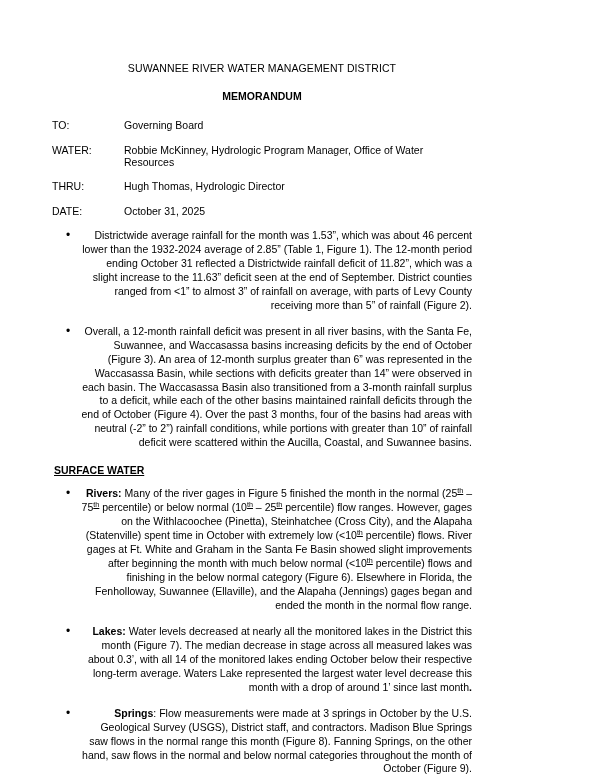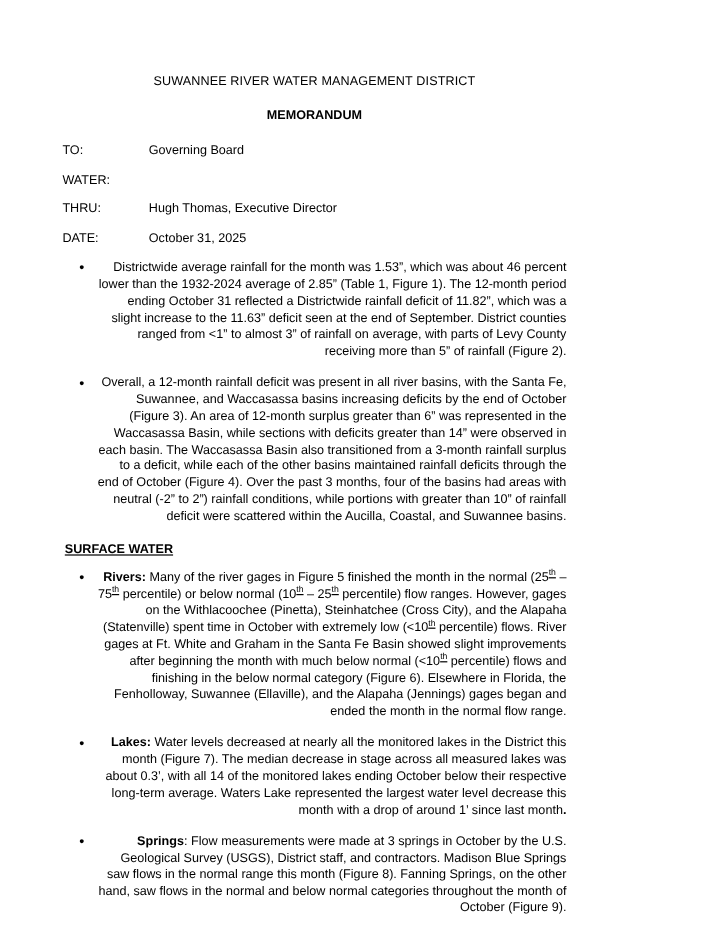--- a/index.html
+++ b/index.html
@@ -103,24 +103,25 @@
 
   <div class="memo-heading">MEMORANDUM</div>
 
   <div class="fields">
     <div class="field-row">
       <div class="field-label">TO:</div>
       <div class="field-value">Governing Board</div>
     </div>
     <div class="field-row">
       <div class="field-label">WATER:</div>
+      <div class="field-value">Robbie McKinney, Hydrologic Program Manager, Office of Water Resources</div>
     </div>
     <div class="field-row">
       <div class="field-label">THRU:</div>
-      <div class="field-value">Hugh Thomas, Executive Director</div>
+      <div class="field-value">Hugh Thomas, Hydrologic Director</div>
     </div>
     <div class="field-row">
       <div class="field-label">DATE:</div>
       <div class="field-value">October 31, 2025</div>
     </div>
   </div>
 
 
   <ul class="bullets">
     <li>Districtwide average rainfall for the month was 1.53”, which was about 46 percent lower than the 1932-2024 average of 2.85” (Table 1, Figure 1). The 12-month period ending October 31 reflected a Districtwide rainfall deficit of 11.82”, which was a slight increase to the 11.63” deficit seen at the end of September. District counties ranged from &lt;1” to almost 3” of rainfall on average, with parts of Levy County receiving more than 5” of rainfall (Figure 2).</li>

